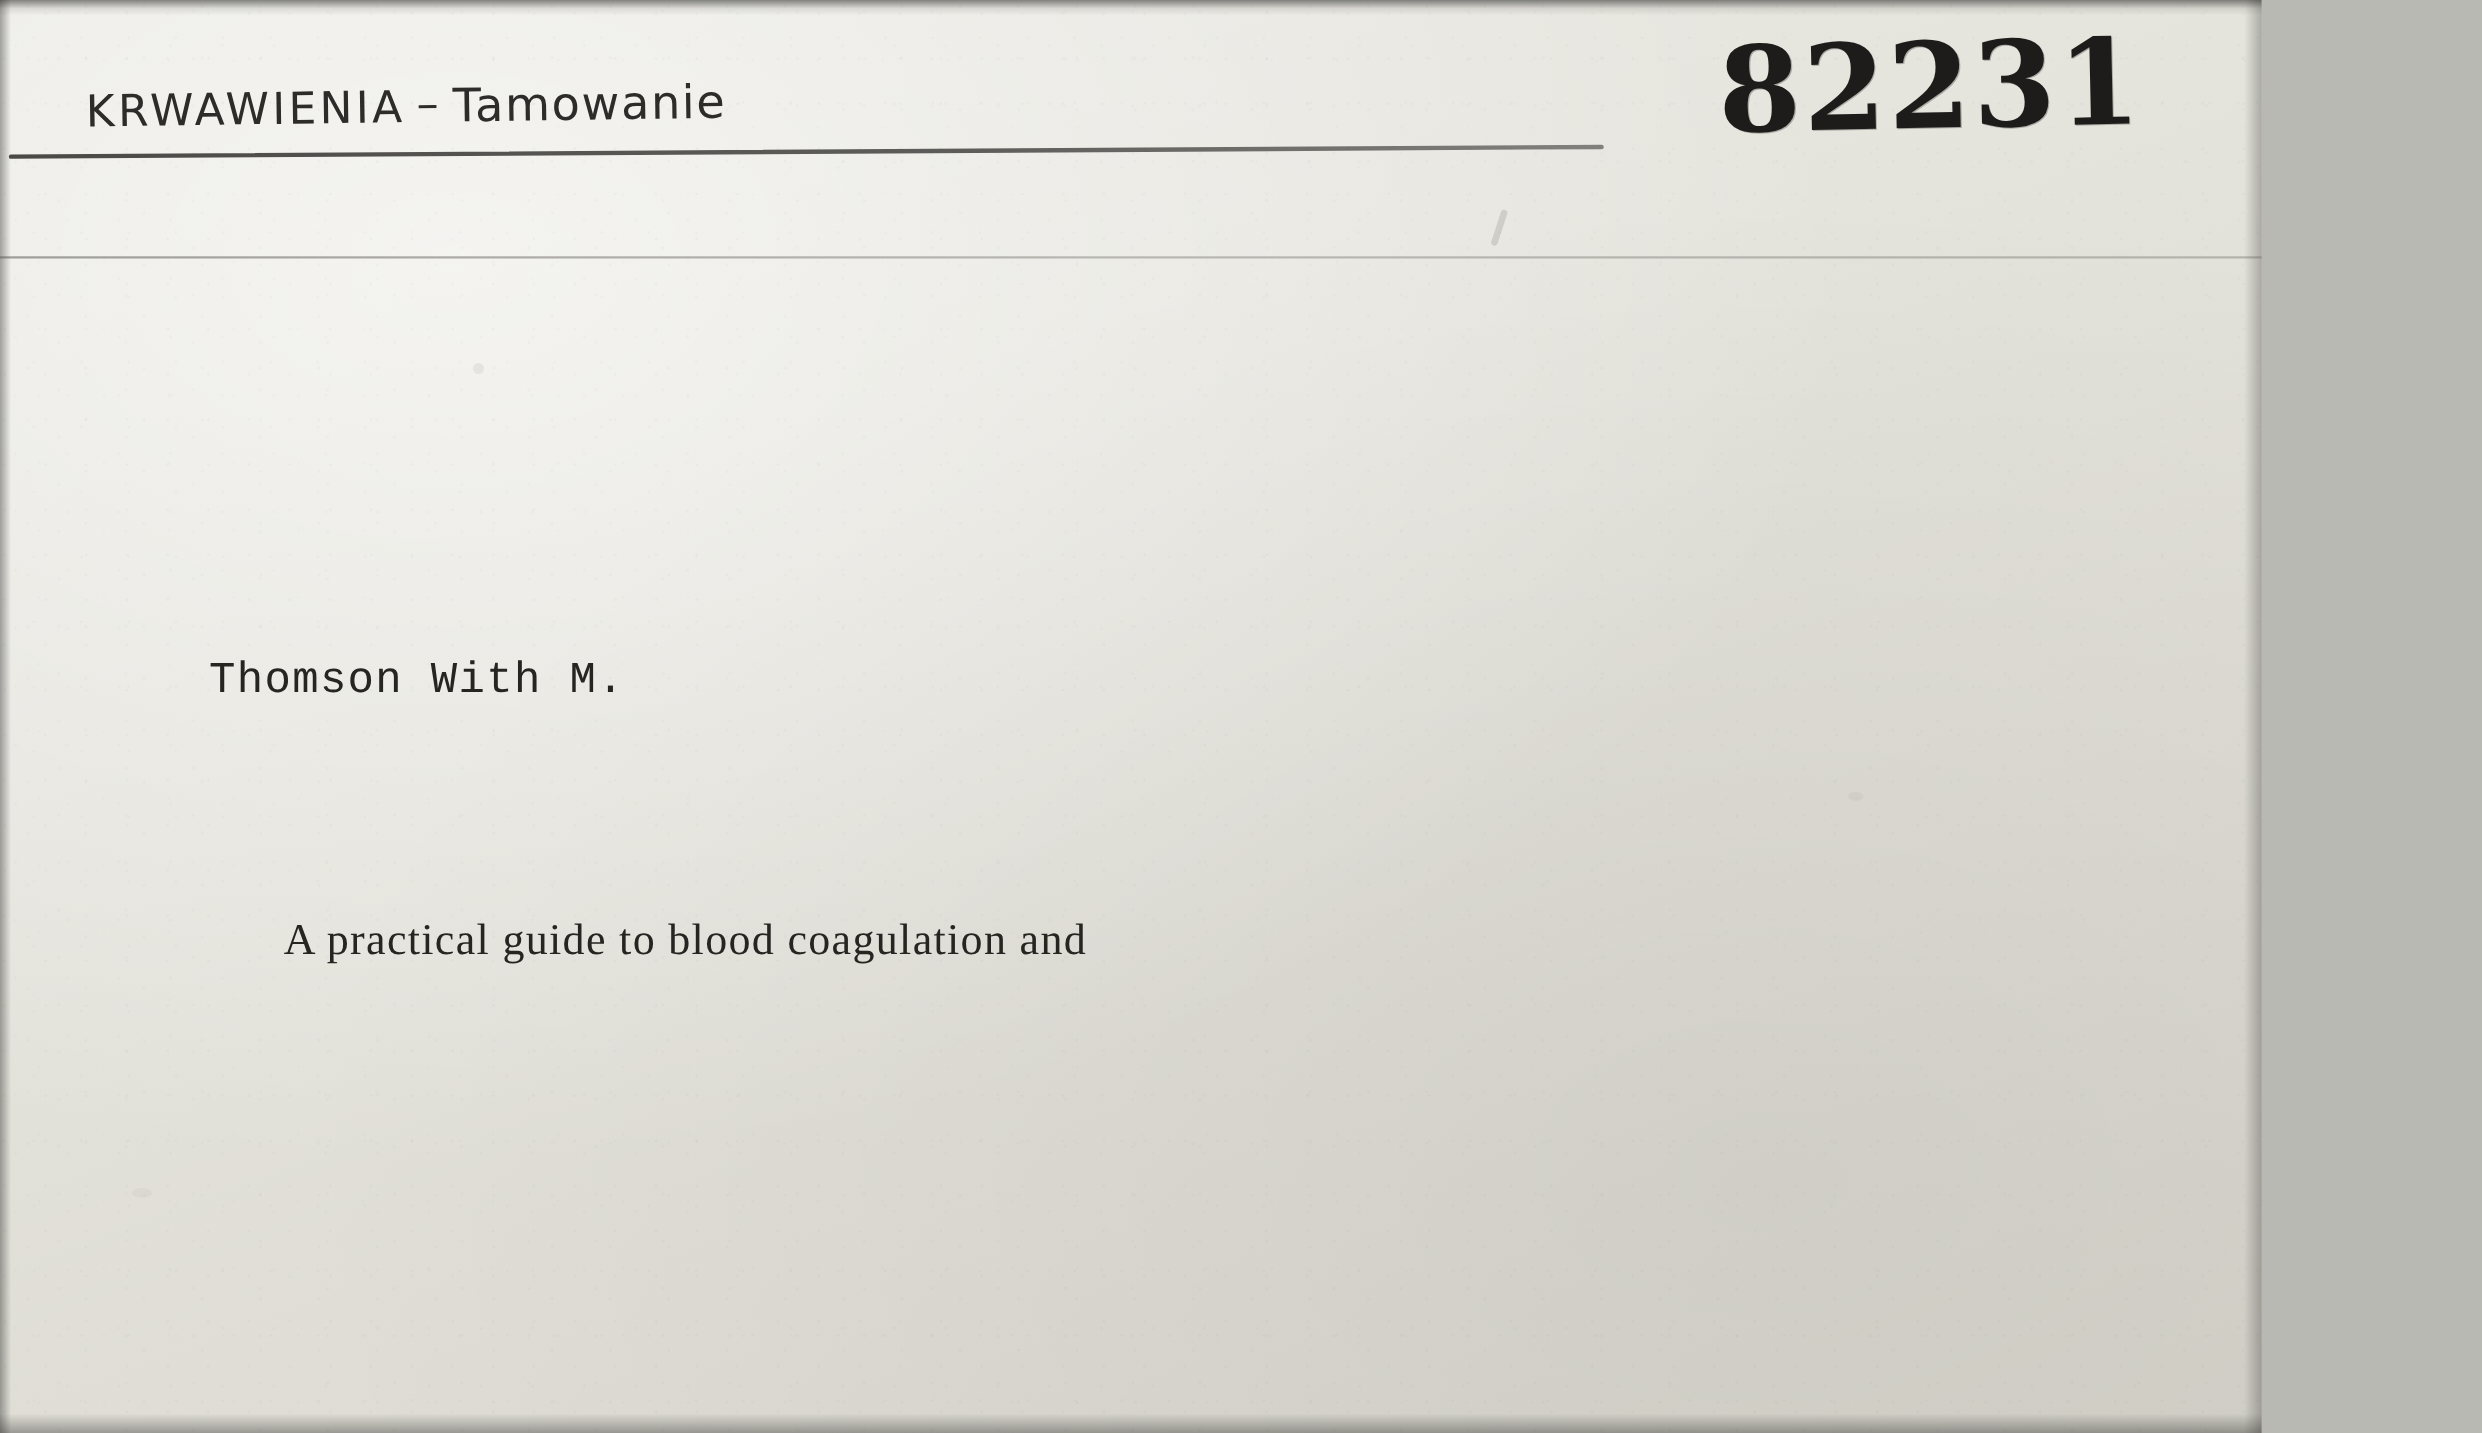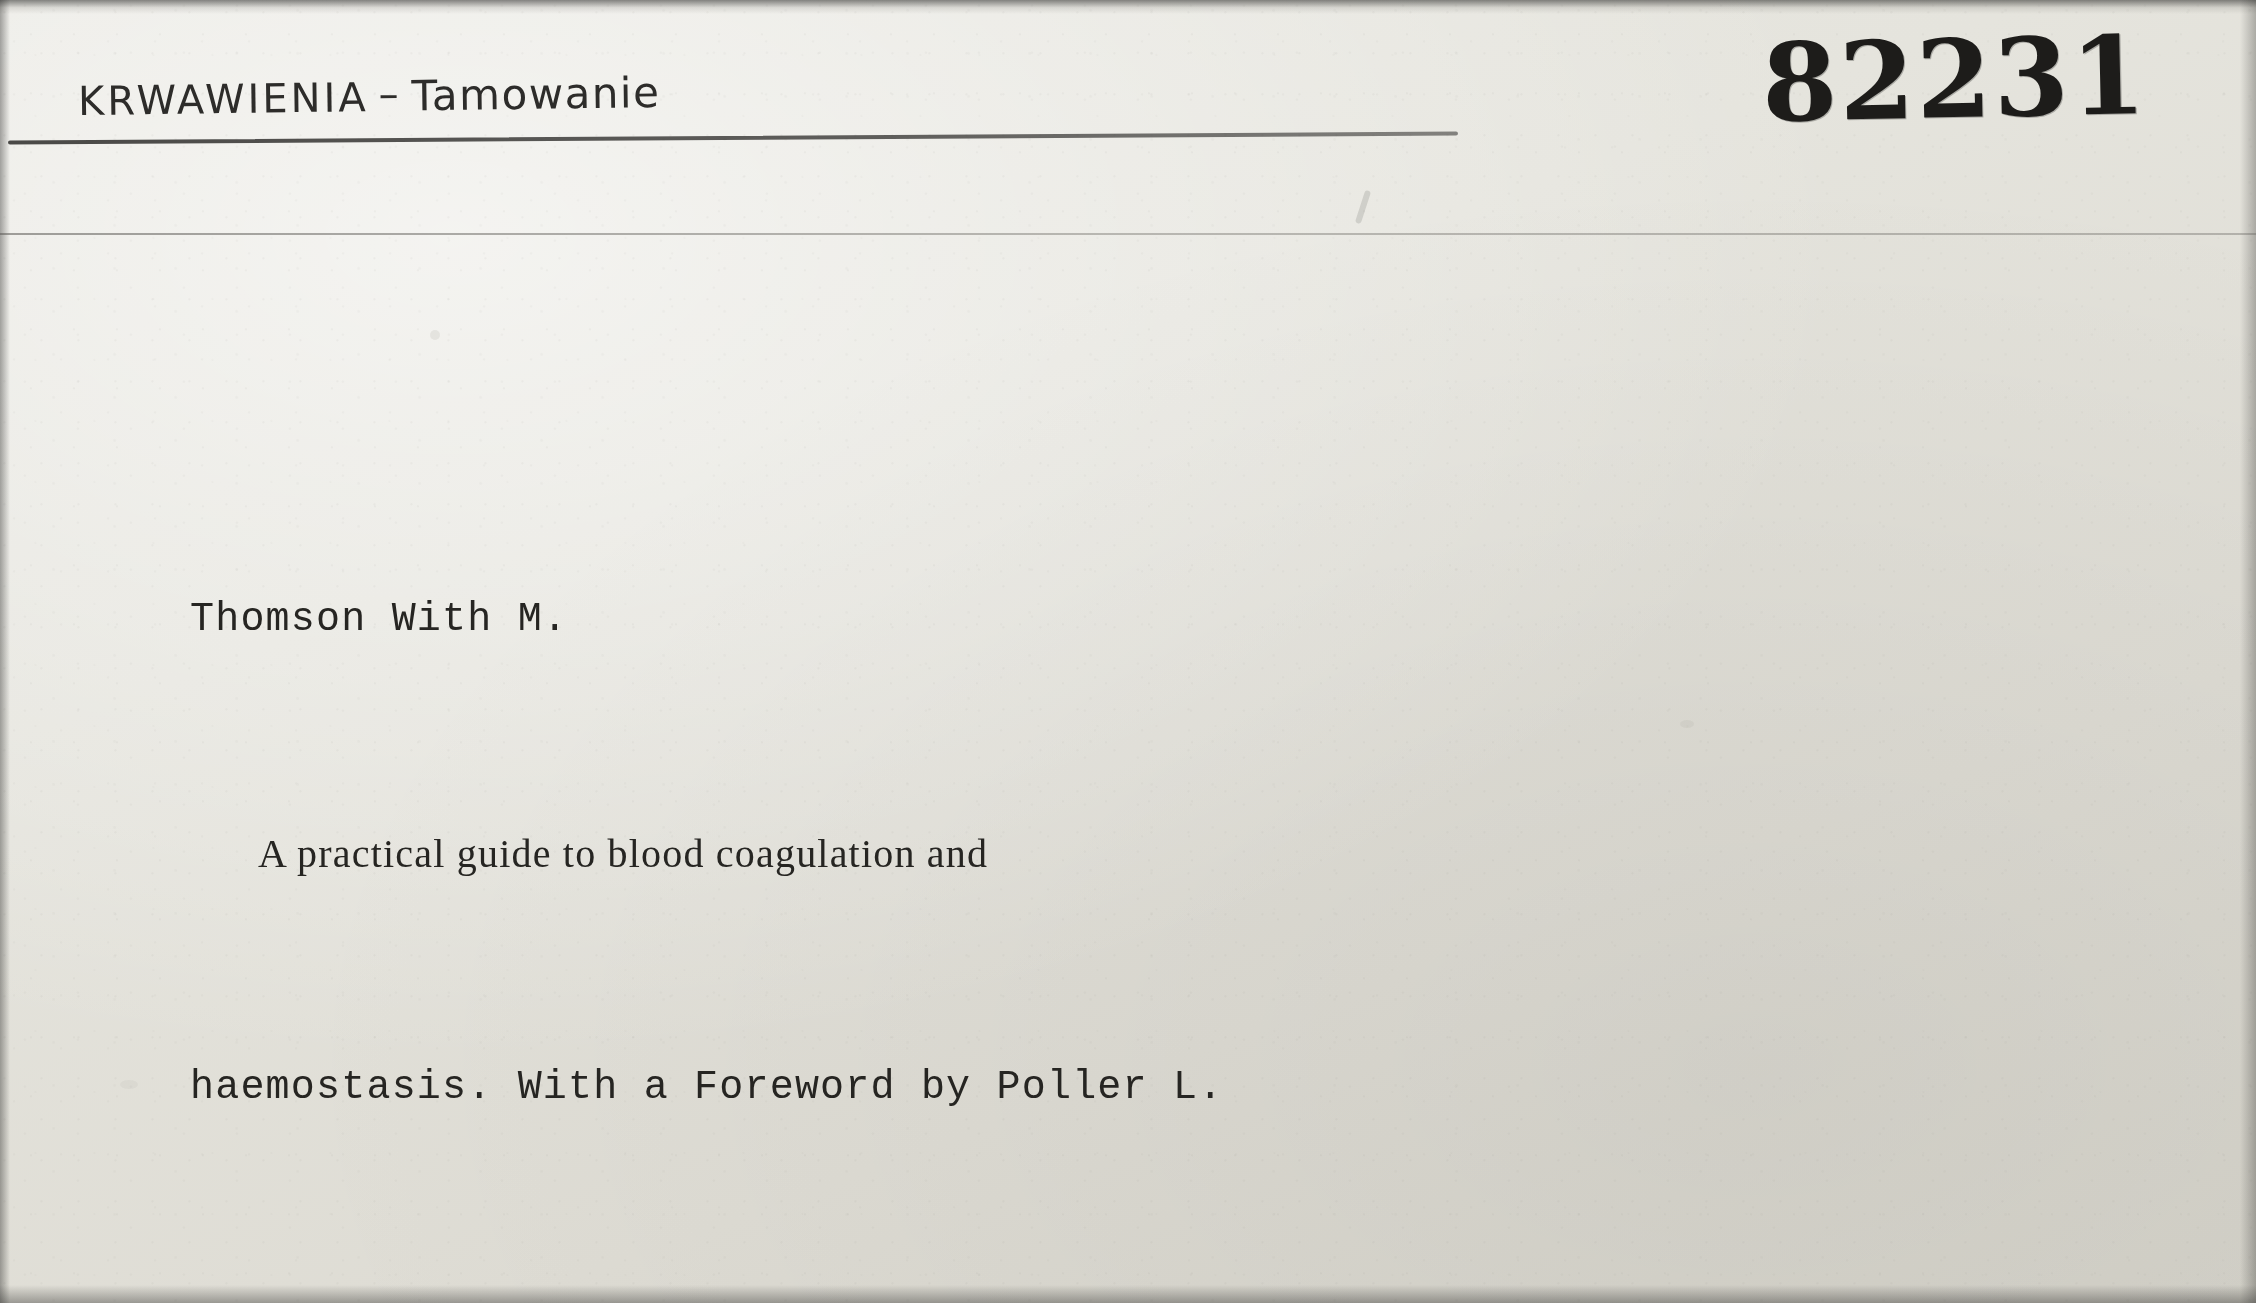--- a/index.html
+++ b/index.html
@@ -8,21 +8,21 @@
     background: #b9b9b4;
   }
   body {
     width: 2256px;
     height: 1303px;
     overflow: hidden;
   }
 
   #card {
     position: relative;
-    width: 2256px;
+    width: 2056px;
     height: 1303px;
     background:
       radial-gradient(ellipse at 20% 18%, rgba(255,255,255,0.55) 0%, rgba(255,255,255,0) 55%),
       radial-gradient(ellipse at 78% 82%, rgba(0,0,0,0.05) 0%, rgba(0,0,0,0) 60%),
       linear-gradient(160deg, #e9e8e2 0%, #e5e4dd 35%, #dedcd4 70%, #d6d4cb 100%);
     box-sizing: border-box;
     font-family: "Liberation Mono", monospace;
     color: #2b2a27;
   }
 
@@ -173,21 +173,20 @@
 
   <div id="heading-rule"></div>
 
   <div id="accession-number">82231</div>
 
   <div id="divider-rule"></div>
 
   <div id="record">
     <span class="line">Thomson With M.</span>
     <span class="line indent">A practical guide to blood coagulation and</span>
-    <span class="line">haemostasis. With a Foreword by Poller L.</span>
     <span class="line indent"></span>
     
   </div>
 
   <div class="blemish" style="left:1360px; top:190px; width:6px; height:34px; transform:rotate(18deg); border-radius:3px;"></div>
   <div class="blemish" style="left:430px; top:330px; width:10px; height:10px; opacity:0.5;"></div>
   <div class="blemish" style="left:1680px; top:720px; width:14px; height:8px; opacity:0.35;"></div>
   <div class="blemish" style="left:120px; top:1080px; width:18px; height:9px; opacity:0.25;"></div>
 
 </div>

